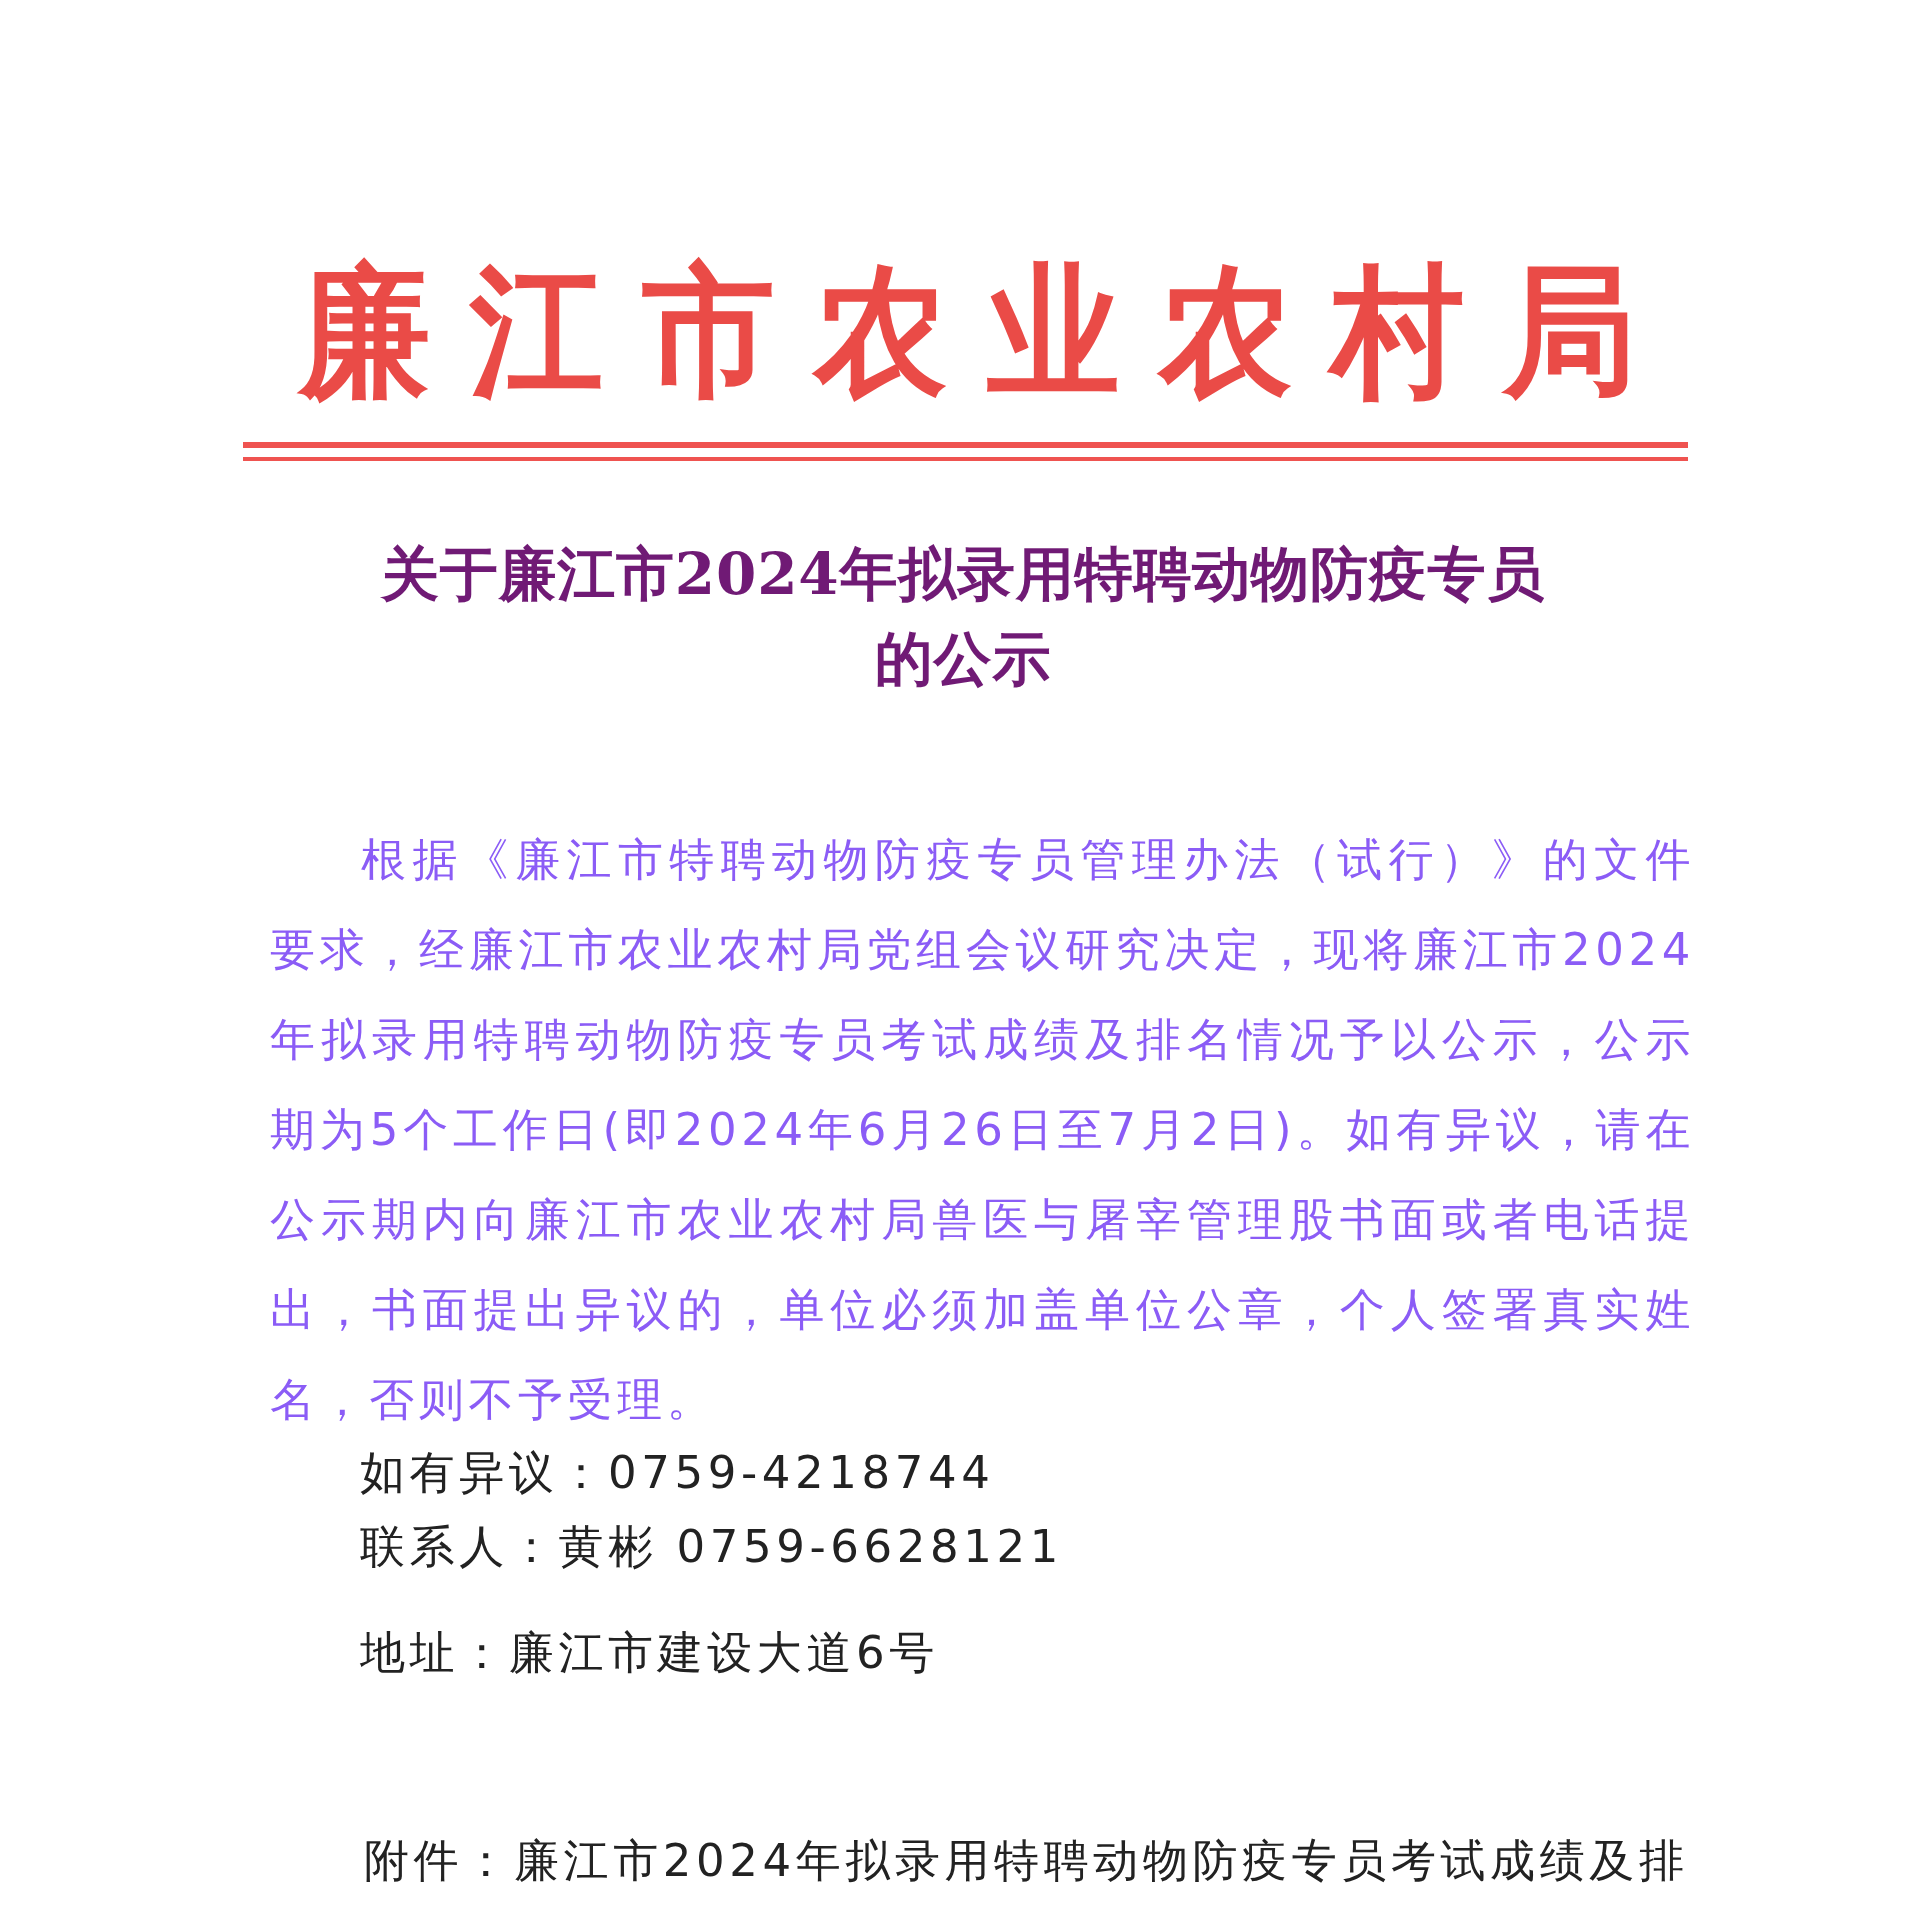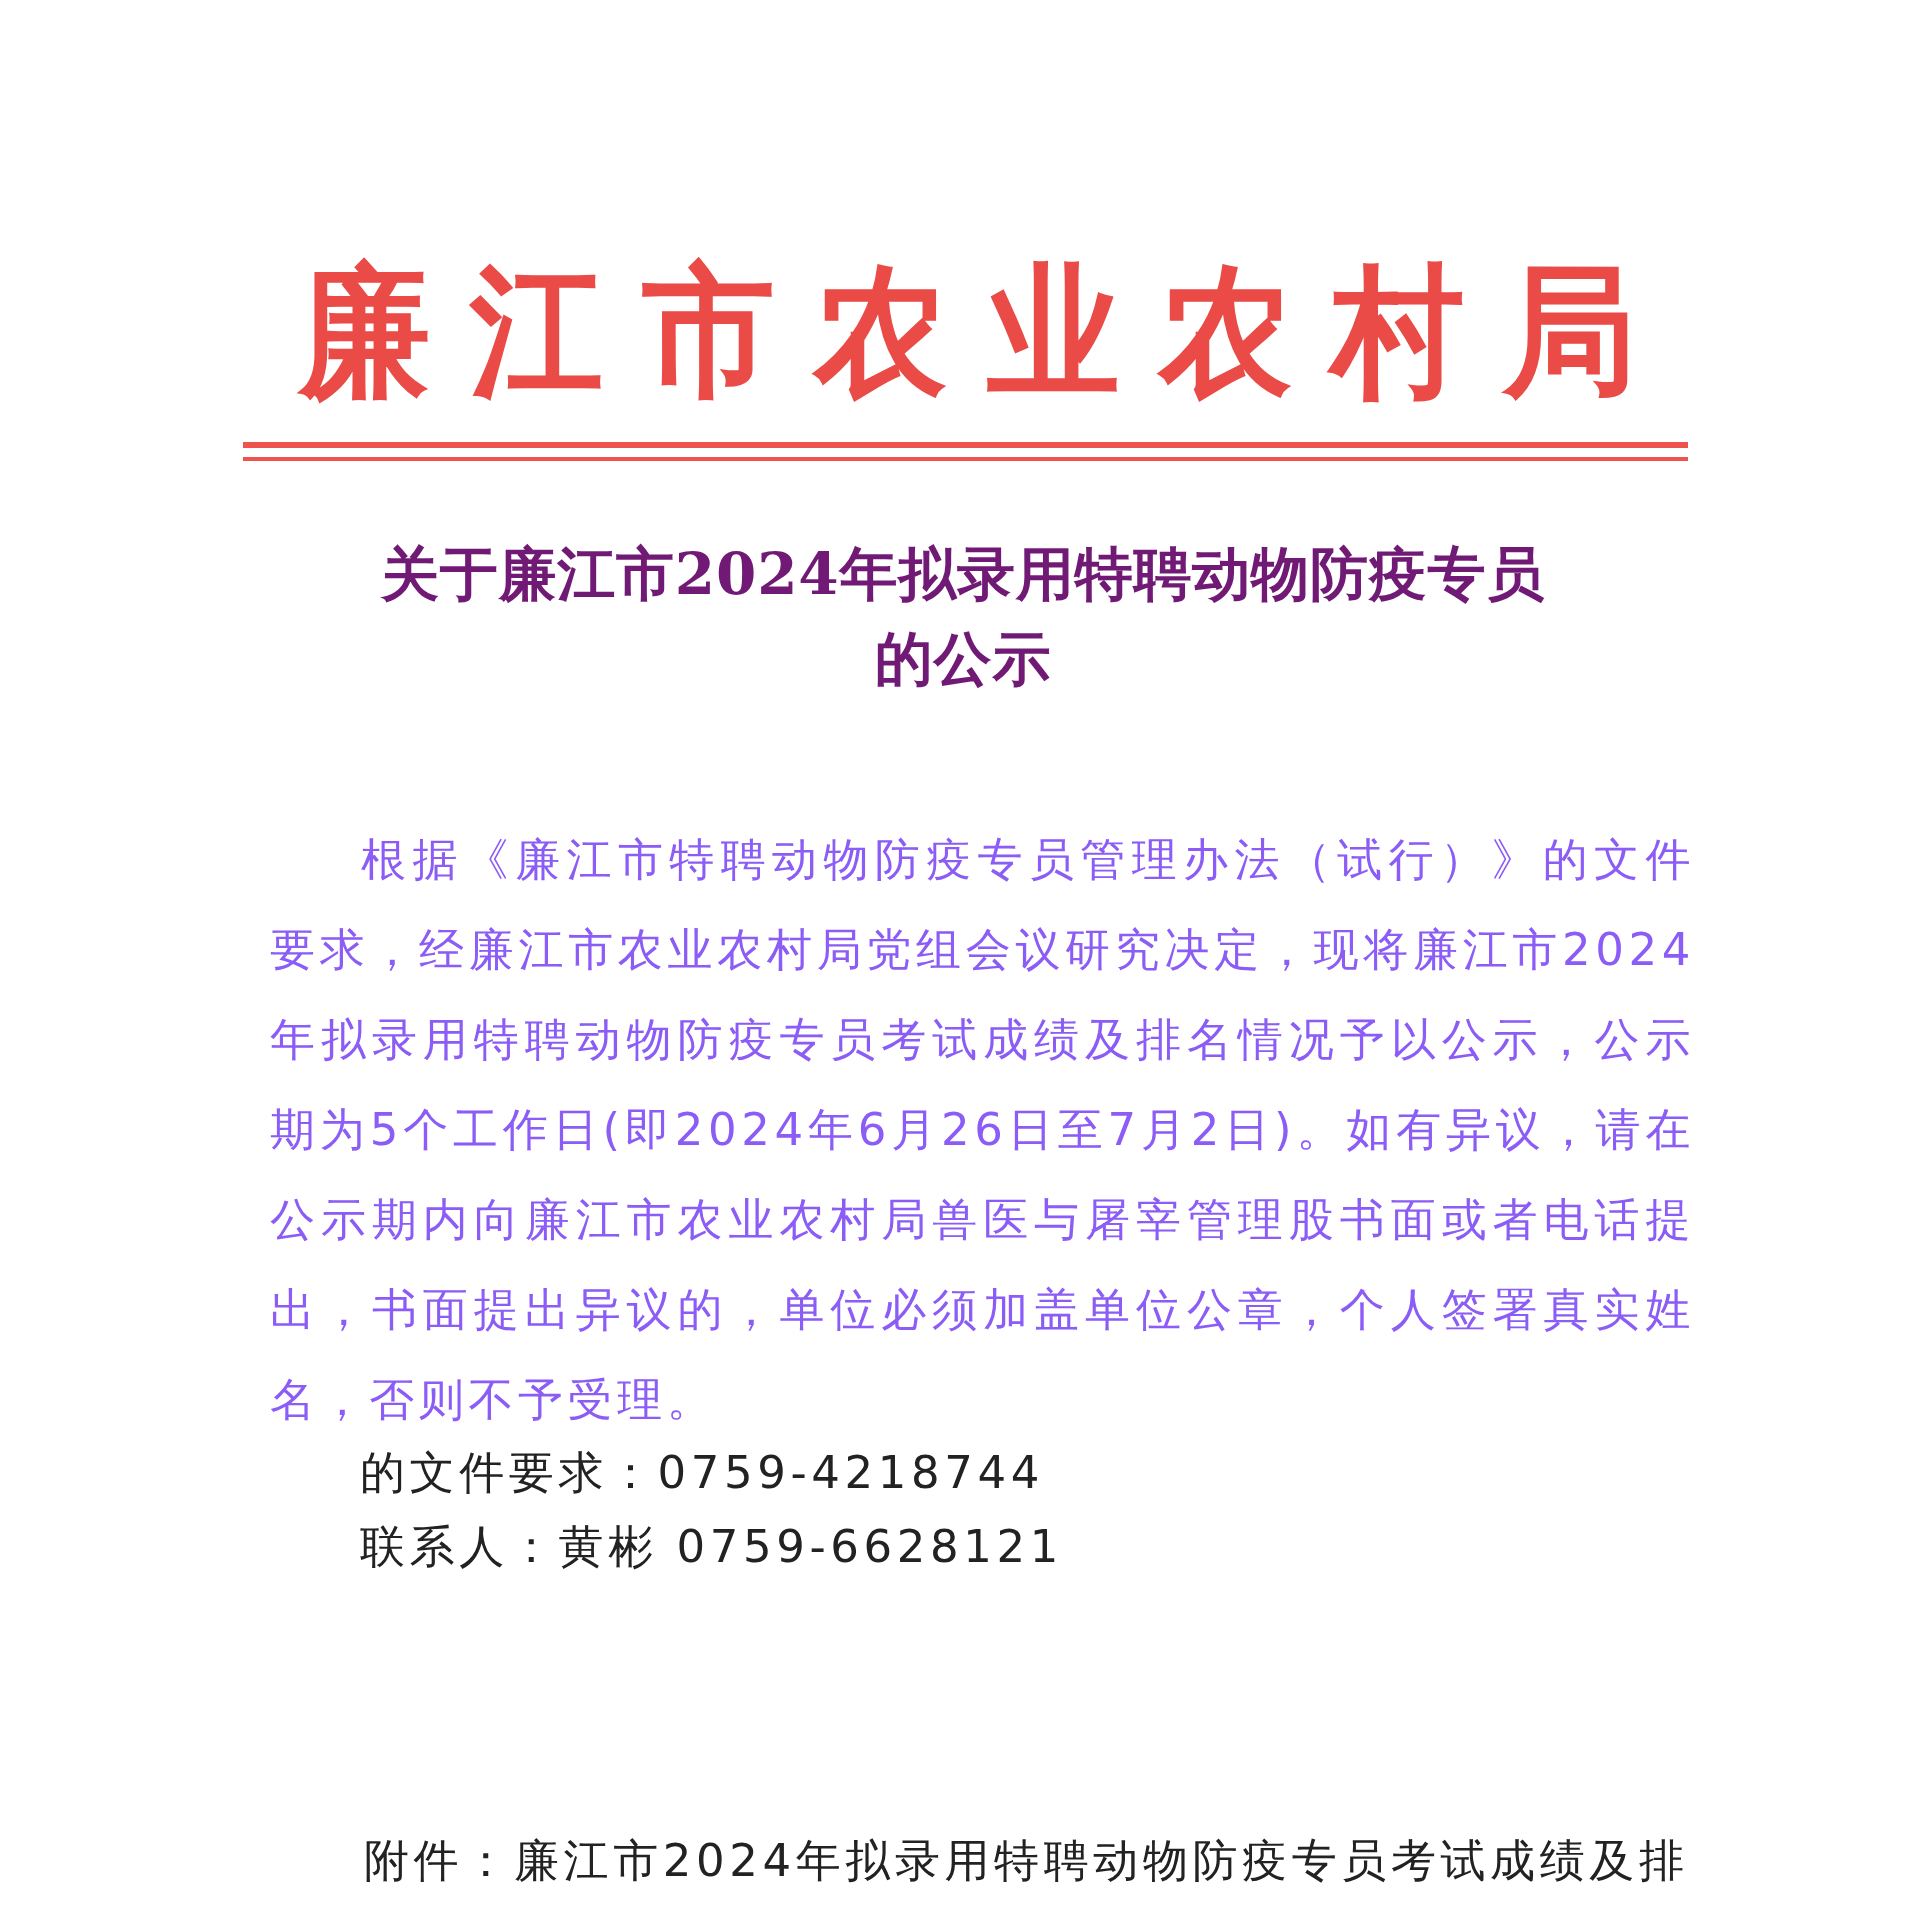--- a/index.html
+++ b/index.html
@@ -65,24 +65,27 @@
   <div class="title">
     <div>关于廉江市2024年拟录用特聘动物防疫专员</div>
     <div>的公示</div>
   </div>
 
   <div class="body">
     <div class="indent">根据《廉江市特聘动物防疫专员管理办法（试行）》的文件要求，经廉江市农业农村局党组会议研究决定，现将廉江市2024年拟录用特聘动物防疫专员考试成绩及排名情况予以公示，公示期为5个工作日(即2024年6月26日至7月2日)。如有异议，请在公示期内向廉江市农业农村局兽医与屠宰管理股书面或者电话提出，书面提出异议的，单位必须加盖单位公章，个人签署真实姓名，否则不予受理。</div>
   </div>
 
   <div class="contact" style="top:1450px;">
-    <span>的文件要求：</span><span>0759-4218744</span>
+    <span>如有异议：</span><span>0759-4218744</span>
   </div>
   <div class="contact" style="top:1524px;">
     <span>联系人：</span><span>黄彬 0759-6628121</span>
+  </div>
+  <div class="contact" style="top:1630px;">
+    <span>地址：</span><span>廉江市建设大道6号</span>
   </div>
 
   <div class="attach">
     <span class="attach-label">附件：</span>
     <span class="attach-text">廉江市2024年拟录用特聘动物防疫专员考试成绩及排名表</span>
   </div>
 
 </div>
 
 

